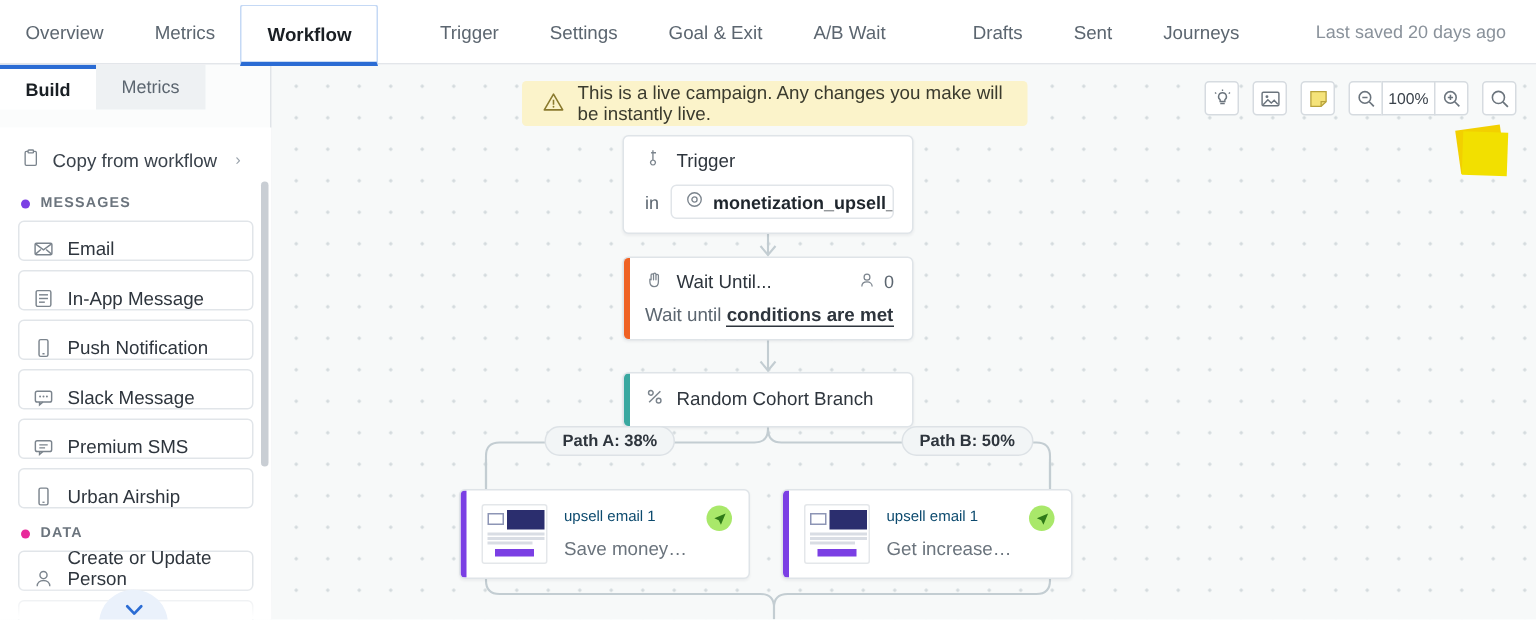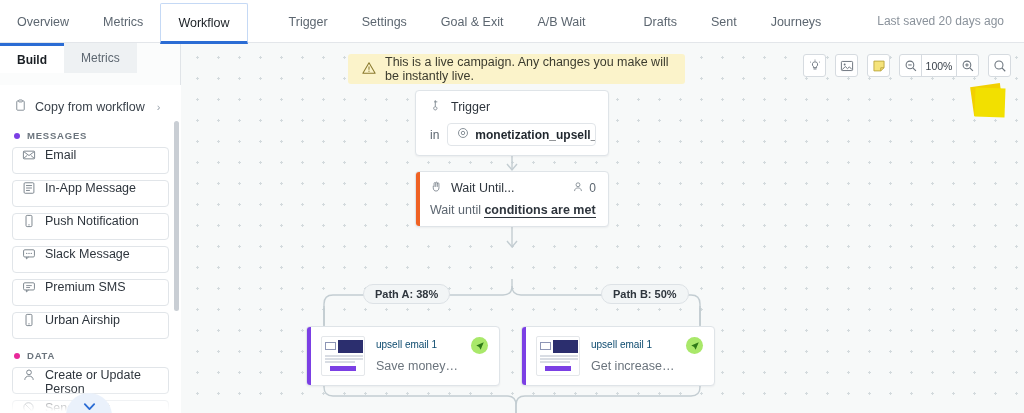--- a/index.html
+++ b/index.html
@@ -16,21 +16,21 @@
     background: #ffffff; border-bottom: 1px solid #e3e6ea;
     display: flex; align-items: stretch; z-index: 40;
   }
   .topnav-group { display: flex; align-items: stretch; }
   .nav-item {
     display: flex; align-items: center; padding: 0 17px;
     font-size: 12.5px; color: #5c6670; height: 43px; cursor: pointer;
     white-space: nowrap;
   }
   .nav-item.active {
-    color: #1a1f24; font-weight: normal;
+    color: #1a1f24; font-weight: bold;
     border: 1px solid #c5d9f5; border-bottom: 3px solid #2b6cd4;
     background: #fff; margin-top: 3px; height: 41px; border-radius: 2px 2px 0 0;
   }
   .nav-spacer { width: 24px; }
   .nav-right {
     margin-left: auto; display: flex; align-items: center;
     padding-right: 20px; font-size: 12px; color: #8a929b;
   }
 
   
@@ -60,21 +60,21 @@
     cursor: pointer;
   }
   .copy-row .chev { margin-left: 4px; color: #9aa3ac; font-size: 11px; }
   .group-label {
     display: flex; align-items: center; gap: 7px;
     font-size: 9.5px; letter-spacing: 0.8px; color: #6b7views;
     color: #6b747d; font-weight: bold; margin: 11px 0 6px 2px;
   }
   .dot { width: 6px; height: 6px; border-radius: 50%; display: inline-block; }
   .palette-item {
-    display: flex; align-items: flex-start; gap: 9px;
+    display: flex; align-items: flex-end; gap: 9px;
     height: 27px; border: 1px solid #e1e5e9; border-radius: 4px;
     background: #fff; margin-bottom: 6px; padding: 0 9px;
     font-size: 12.5px; color: #2e353d; cursor: grab;
   }
   .palette-item .pi-icon { width: 14px; height: 14px; flex: 0 0 14px; color: #7b848d; }
   .side-scrollbar {
     position: absolute; right: 2px; top: 36px; width: 5px; height: 190px;
     background: #c9ced4; border-radius: 3px; cursor: pointer;
   }
   .side-fade {
@@ -386,20 +386,35 @@
             </span>
             <span>0</span>
           </span>
         </div>
         <div class="node-sub">
           <span>Wait until </span><b>conditions are met</b>
         </div>
       </div>
     </div>
 
+    <div class="node" style="left:234px; top:205px; width:194px;">
+      <div class="accent" style="background:#3aa8a0;"></div>
+      <div class="node-inner" style="padding:9px 12px 10px 14px;">
+        <div class="node-title">
+          <span>
+            <svg width="13" height="13" viewBox="0 0 16 16">
+                <line x1="3.4" y1="12.6" x2="12.6" y2="3.4" stroke="#7b848d" stroke-width="1.2"></line>
+                <circle cx="4.8" cy="4.8" r="1.9" fill="none" stroke="#7b848d" stroke-width="1.2"></circle>
+                <circle cx="11.2" cy="11.2" r="1.9" fill="none" stroke="#7b848d" stroke-width="1.2"></circle>
+              </svg>
+          </span>
+          <span>Random Cohort Branch</span>
+        </div>
+      </div>
+    </div>
 
     <div class="path-chip" style="left:182px; top:241px;">
       <span>Path A: 38%</span>
     </div>
     <div class="path-chip" style="left:420px; top:241px;">
       <span>Path B: 50%</span>
     </div>
 
     <div class="node" style="left:125px; top:283px; width:194px;">
       <div class="accent" style="background:#7b3fe4;"></div>

